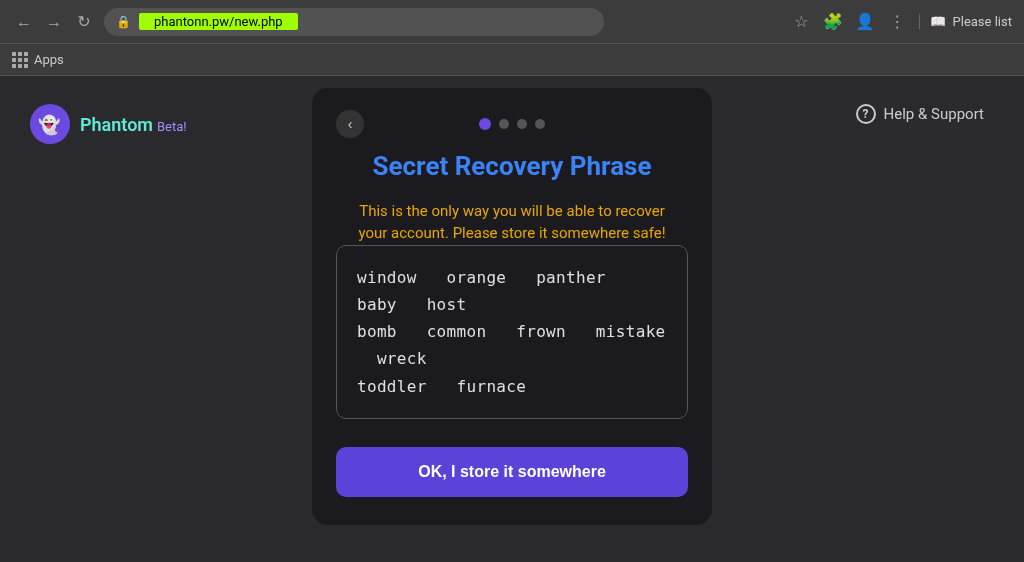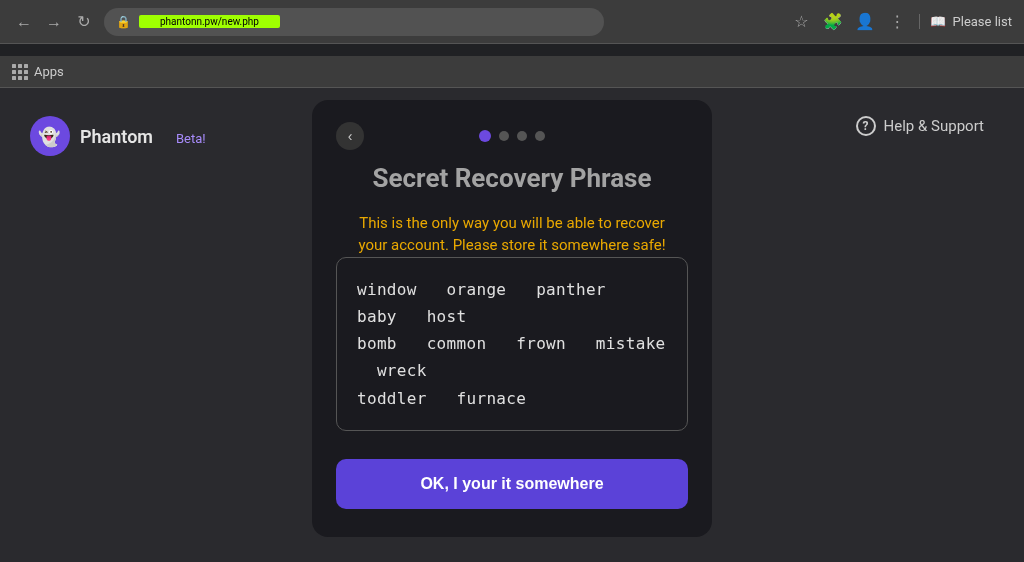--- a/index.html
+++ b/index.html
@@ -49,24 +49,24 @@
       padding: 0 12px;
       gap: 8px;
       max-width: 500px;
     }
     .address-bar .lock-icon {
       color: #aaa;
       font-size: 12px;
     }
     .address-text {
       color: #e8e8e8;
-      font-size: 10px;
+      font-size: 13px;
       background: #9fff00;
       color: #000;
-      padding: 1px 21px;
+      padding: 1px 15px;
       border-radius: 2px;
     }
     .chrome-actions {
       display: flex;
       gap: 4px;
       align-items: center;
       margin-left: auto;
     }
     .chrome-action-btn {
       width: 28px;
@@ -94,21 +94,20 @@
 
     
     .bookmarks-bar {
       background: #3c3c3c;
       height: 32px;
       display: flex;
       align-items: center;
       padding: 0 12px;
       gap: 6px;
       border-bottom: 1px solid #555;
-      margin-top: 12px;
     }
     .apps-icon {
       display: flex;
       align-items: center;
       gap: 6px;
       color: #ccc;
       font-size: 13px;
       cursor: pointer;
     }
     .grid-icon {
@@ -226,21 +225,21 @@
       background: #555;
     }
     .dot.active {
       background: #6c49e0;
       width: 12px;
       height: 12px;
     }
 
     .card-title {
       text-align: center;
-      color: #a3a3a3;
+      color: #3b82f6;
       font-size: 26px;
       font-weight: 700;
       margin-bottom: 16px;
       line-height: 1.3;
     }
 
     .card-warning {
       text-align: center;
       color: #e9a800;
       font-size: 15px;
@@ -316,22 +315,22 @@
   </div>
 </div>
 
 <div class="page-content">
 
   <div class="phantom-logo">
     <div class="phantom-avatar">
       <span>👻</span>
     </div>
     <div>
-      <span style="color:#e5e5e5;font-size:18px;font-weight:600;">Phantom</span>
-      <span style="color:#a78bfa;font-size:13px;margin-left:19px;">Beta!</span>
+      <span style="color:#5eead4;font-size:18px;font-weight:600;">Phantom</span>
+      <span style="color:#a78bfa;font-size:13px;margin-left:0;">Beta!</span>
     </div>
   </div>
 
   <div class="help-support">
     <div class="help-icon">
       <span>?</span>
     </div>
     <span>Help &amp; Support</span>
   </div>
 
@@ -357,16 +356,16 @@
     </div>
 
     
     <div class="seed-box">
       window &nbsp; orange &nbsp; panther &nbsp; baby &nbsp; host<br>
       bomb &nbsp; common &nbsp; frown &nbsp; mistake &nbsp; wreck<br>
       toddler &nbsp; furnace
     </div>
 
     
-    <button class="ok-button">OK, I your it somewhere</button>
+    <button class="ok-button">OK, I store it somewhere</button>
   </div>
 
 </div>
 
 </body></html>

